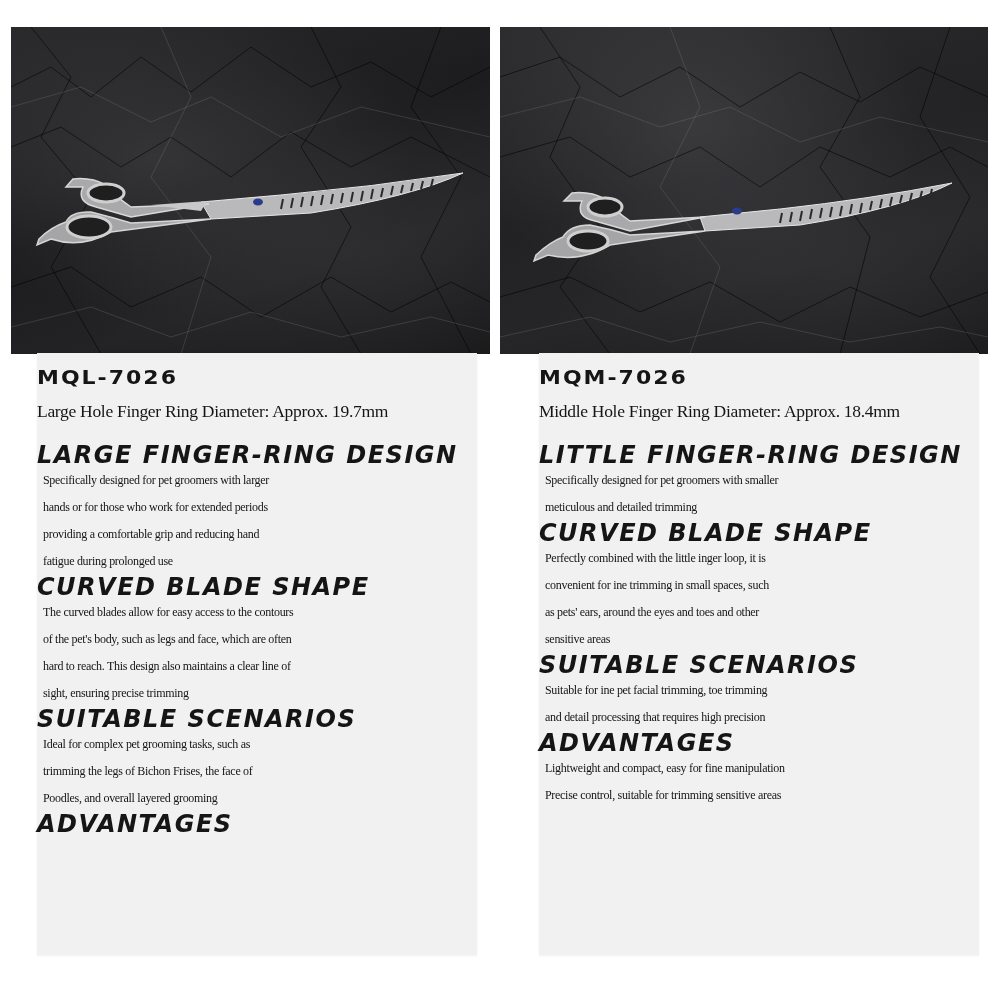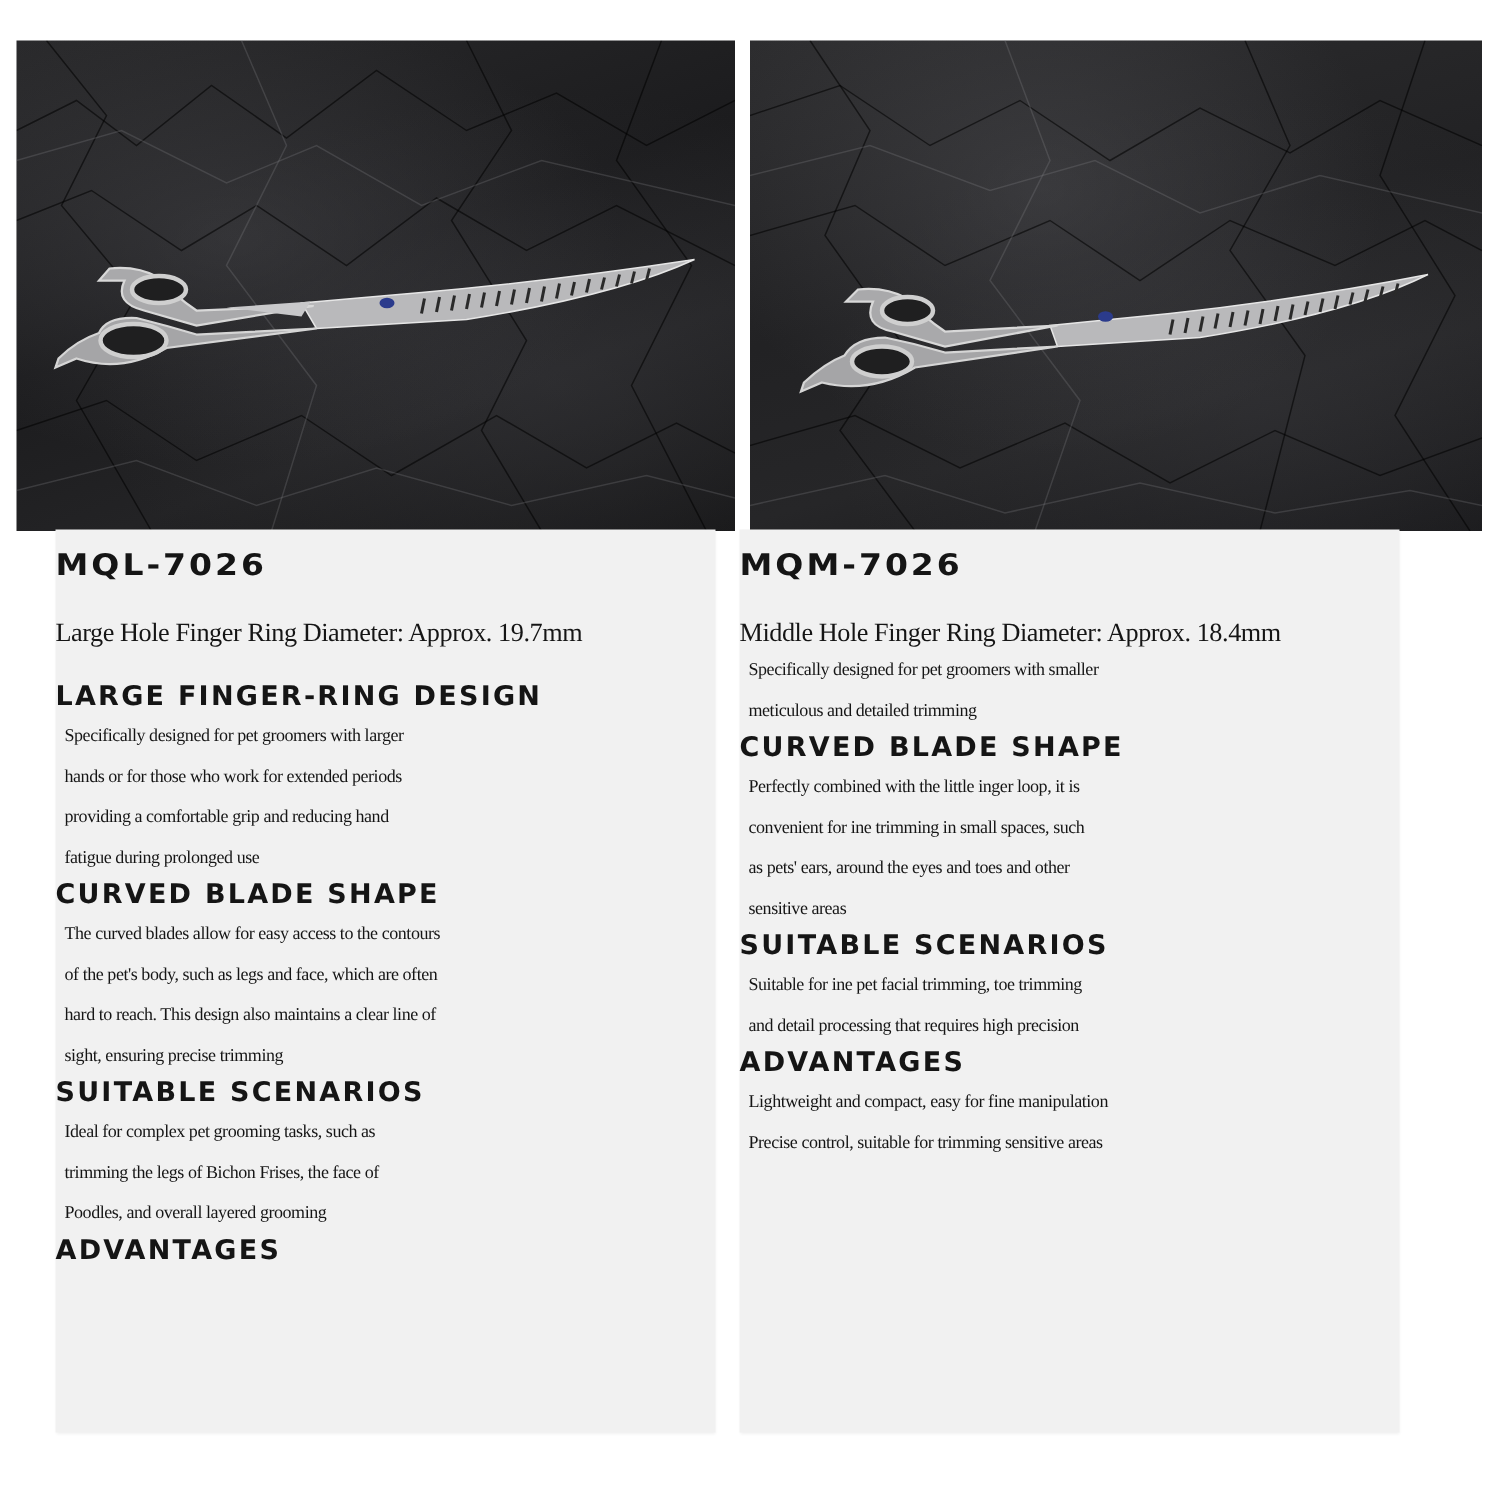--- a/index.html
+++ b/index.html
@@ -20,30 +20,30 @@
       radial-gradient(ellipse at 40% 30%, rgba(95,95,100,0.35) 0%, rgba(0,0,0,0) 55%),
       radial-gradient(ellipse at 70% 75%, rgba(70,70,75,0.28) 0%, rgba(0,0,0,0) 60%),
       linear-gradient(165deg, #2d2d2f 0%, #222224 45%, #262628 70%, #18181a 100%);
   }
   .photo svg { position:absolute; left:0; top:0; width:100%; height:100%; }
   .card {
     position:absolute; top:353px; height:602px; width:440px; background:#f1f1f1;
     box-shadow: 0 1px 2px rgba(0,0,0,0.06);
   }
   .card.left { left:37px; }
-  .card.right { left:493px; }
+  .card.right { left:539px; }
   .model {
     font-family: "DejaVu Sans", "Liberation Sans", sans-serif;
     font-weight:bold; font-size:22px; letter-spacing:2px; margin-top:12px; line-height:26px;
     transform: scaleY(0.9);
   }
-  .spec { font-size:17.5px; line-height:24px; margin-top:18px; letter-spacing:-0.3px; }
+  .spec { font-size:17.5px; line-height:24px; margin-top:8px; letter-spacing:-0.3px; }
   .section-title {
     font-family: "DejaVu Sans", "Liberation Sans", sans-serif;
-    font-weight:bold; font-size:18px; letter-spacing:1.5px; line-height:24px;
+    font-weight:bold; font-size:24px; letter-spacing:1.5px; line-height:24px;font-style:italic;
   }
   .section-title.first { margin-top:20px; }
   .section-body { font-size:12px; line-height:27px; padding:0 6px; letter-spacing:-0.3px; }
   .section-body .line { display:block; white-space:nowrap; }
 </style>
 </head>
 <body>
 
 <div class="photo left" aria-label="Curved thinning scissors with large finger ring on dark textured background">
   <svg viewBox="0 0 479 327">
@@ -159,20 +159,21 @@
     <span class="line">Poodles, and overall layered grooming</span>
   </div>
 
   <div class="section-title">ADVANTAGES</div>
 </div>
 
 <div class="card right">
   <div class="model">MQM-7026</div>
   <div class="spec">Middle Hole Finger Ring Diameter: Approx. 18.4mm</div>
 
+  <div class="section-title first">LITTLE FINGER-RING DESIGN</div>
   <div class="section-body">
     <span class="line">Specifically designed for pet groomers with smaller</span>
     <span class="line">meticulous and detailed trimming</span>
   </div>
 
   <div class="section-title">CURVED BLADE SHAPE</div>
   <div class="section-body">
     <span class="line">Perfectly combined with the little  inger loop, it is</span>
     <span class="line">convenient for  ine trimming in small spaces, such</span>
     <span class="line">as pets' ears, around the eyes and toes and other</span>

